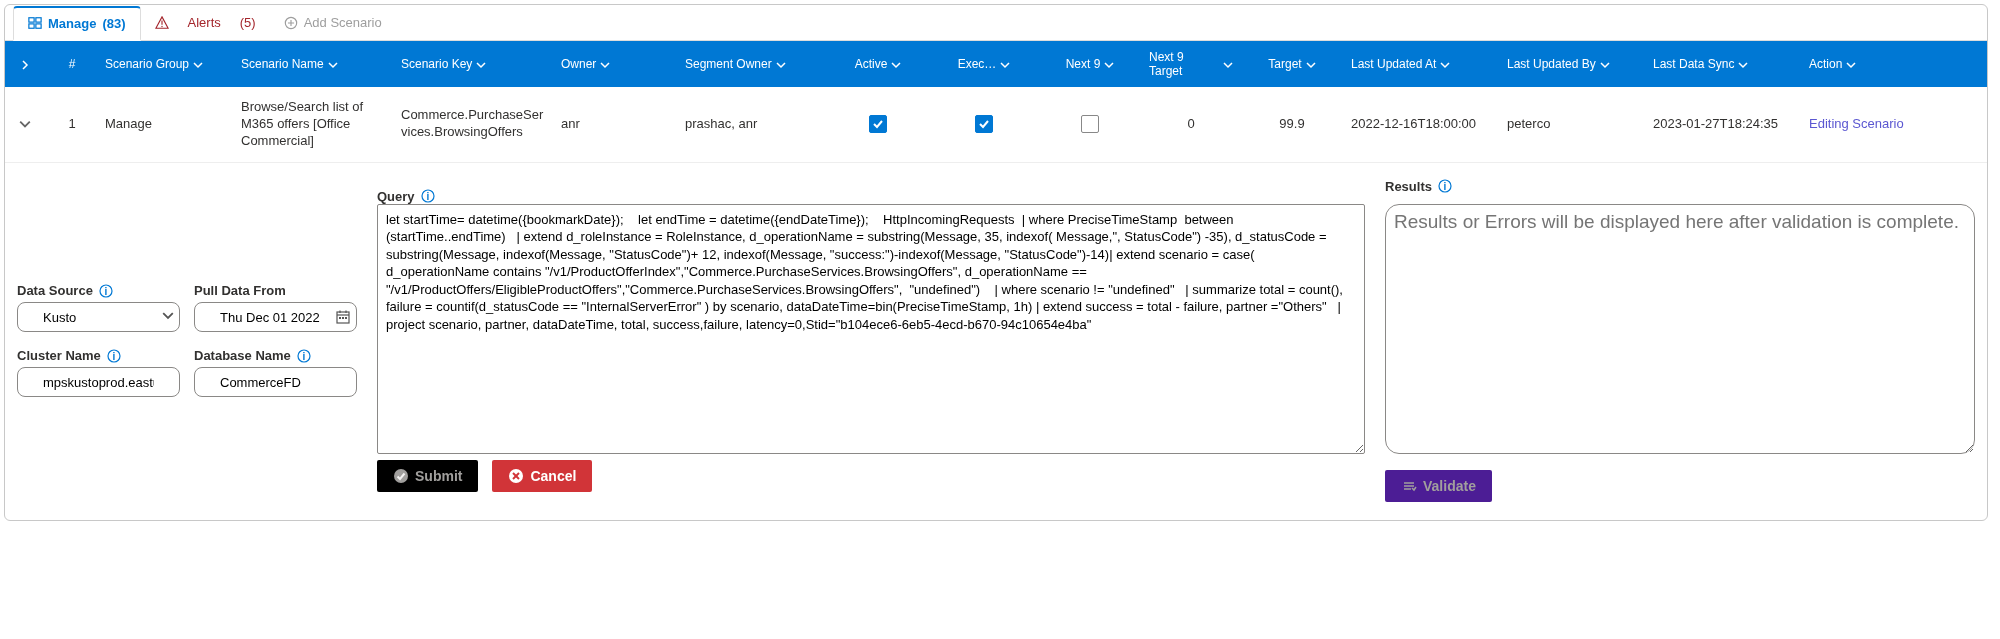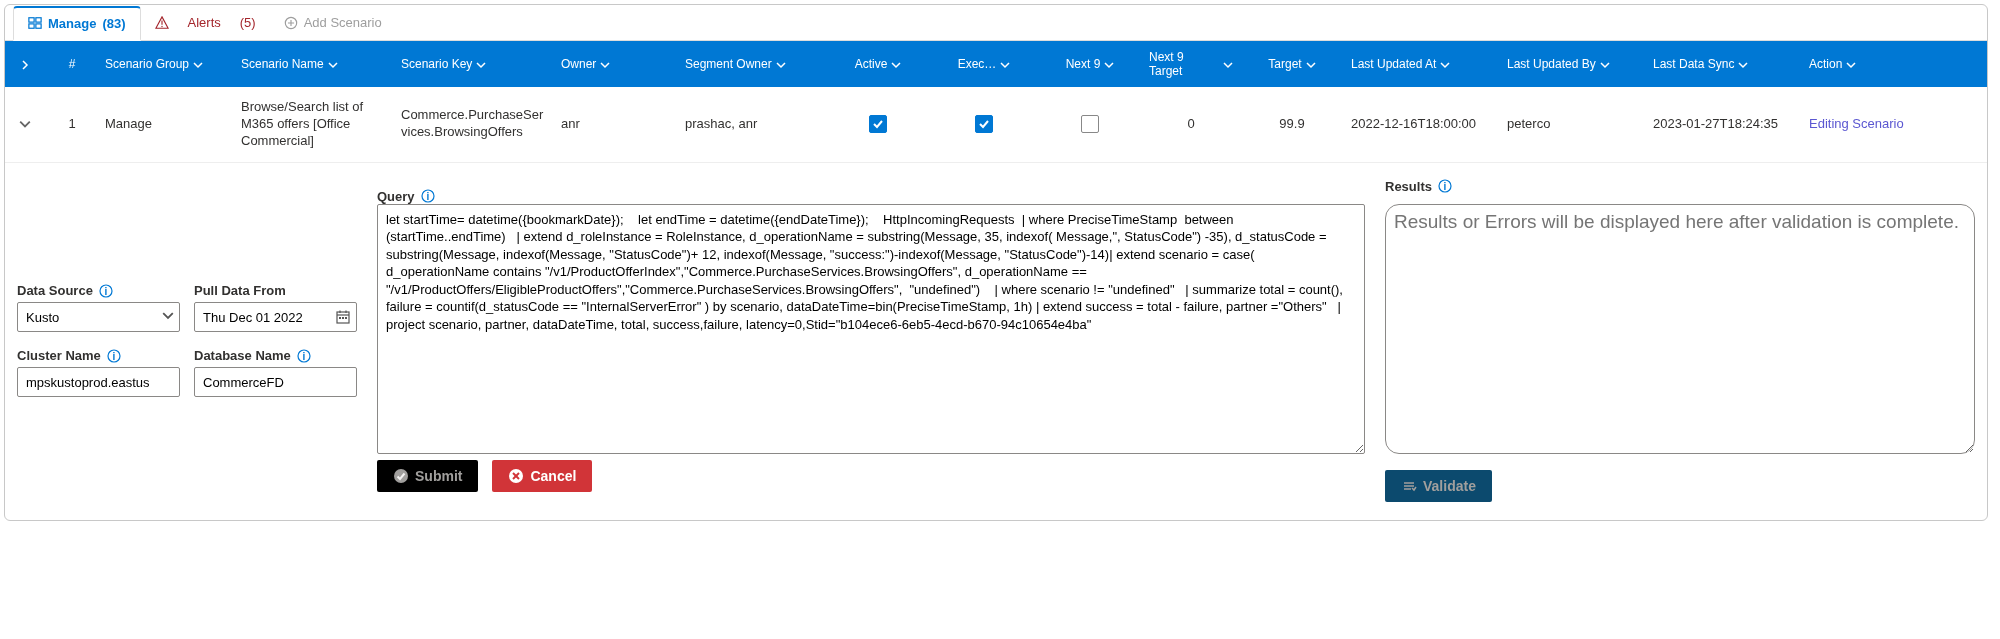--- a/index.html
+++ b/index.html
@@ -53,40 +53,40 @@
   .details { display: flex; gap: 20px; padding: 16px 12px 18px 12px; align-items: center; }
   .col-left { width: 340px; display:flex; flex-direction: column; gap: 16px; }
   .field-row { display:flex; gap: 14px; }
   .field { display:flex; flex-direction: column; gap:4px; flex:1; }
   .label { font-weight: 600; display:flex; align-items:center; gap:6px; font-size: 13px; }
   .info-ico { width:14px; height:14px; display:inline-flex; }
   .info-ico svg circle { stroke:#0078d4; fill:none; }
   .info-ico svg text { fill:#0078d4; font-size:10px; }
   .input-wrap { position: relative; }
   input.txt {
-    width: 100%; height: 30px; border: 1px solid #8a8886; border-radius: 2px; padding: 0 8px; font-family: inherit; font-size: 13px;
+    width: 100%; height: 30px; border: 1px solid #8a8886; border-radius: 8px; padding: 0 25px; font-family: inherit; font-size: 13px;
   }
   .select-caret, .cal-ico { position:absolute; right:6px; top:50%; transform:translateY(-50%); pointer-events:none; color:#555; }
   .cal-ico { width:16px; height:16px; }
 
   .col-mid { flex: 1; display:flex; flex-direction:column; }
   textarea.query {
     width:100%; height: 250px; border:1px solid #8a8886; border-radius:2px; padding:6px 8px; font-family: inherit; font-size:13px; line-height:1.35; resize: both;
   }
   .col-right { width: 590px; display:flex; flex-direction:column; gap:10px; }
   textarea.results {
     width:100%; height:250px; border:1px solid #8a8886; border-radius:14px; padding:6px 8px; font-family:inherit; font-size:19px; color:#605e5c; resize:both;
   }
 
   .btn-row { display:flex; gap: 14px; margin-top: 6px; }
   .btn { display:inline-flex; align-items:center; gap:6px; height:32px; padding:0 16px; border-radius:2px; font-size:14px; font-weight:600; cursor:pointer; border:none; }
   .btn.disabled { background:#000000; color:#a19f9d; cursor:default; }
   .btn.cancel { background:#d13438; color:#fff; }
   .btn svg { width:16px; height:16px; }
-  .btn.validate { background:#0c4a6e; color:#a19f9d; cursor:default; }
+  .btn.validate { background:#4c1d95; color:#a19f9d; cursor:default; }
 
   
   .frame { width: 1984px; }
   .grid-header, .grid-row {
     grid-template-columns: 40px 54px 136px 160px 160px 124px 146px 106px 106px 106px 96px 106px 156px 146px 156px 176px;
   }
 </style>
 </head>
 <body>
 

